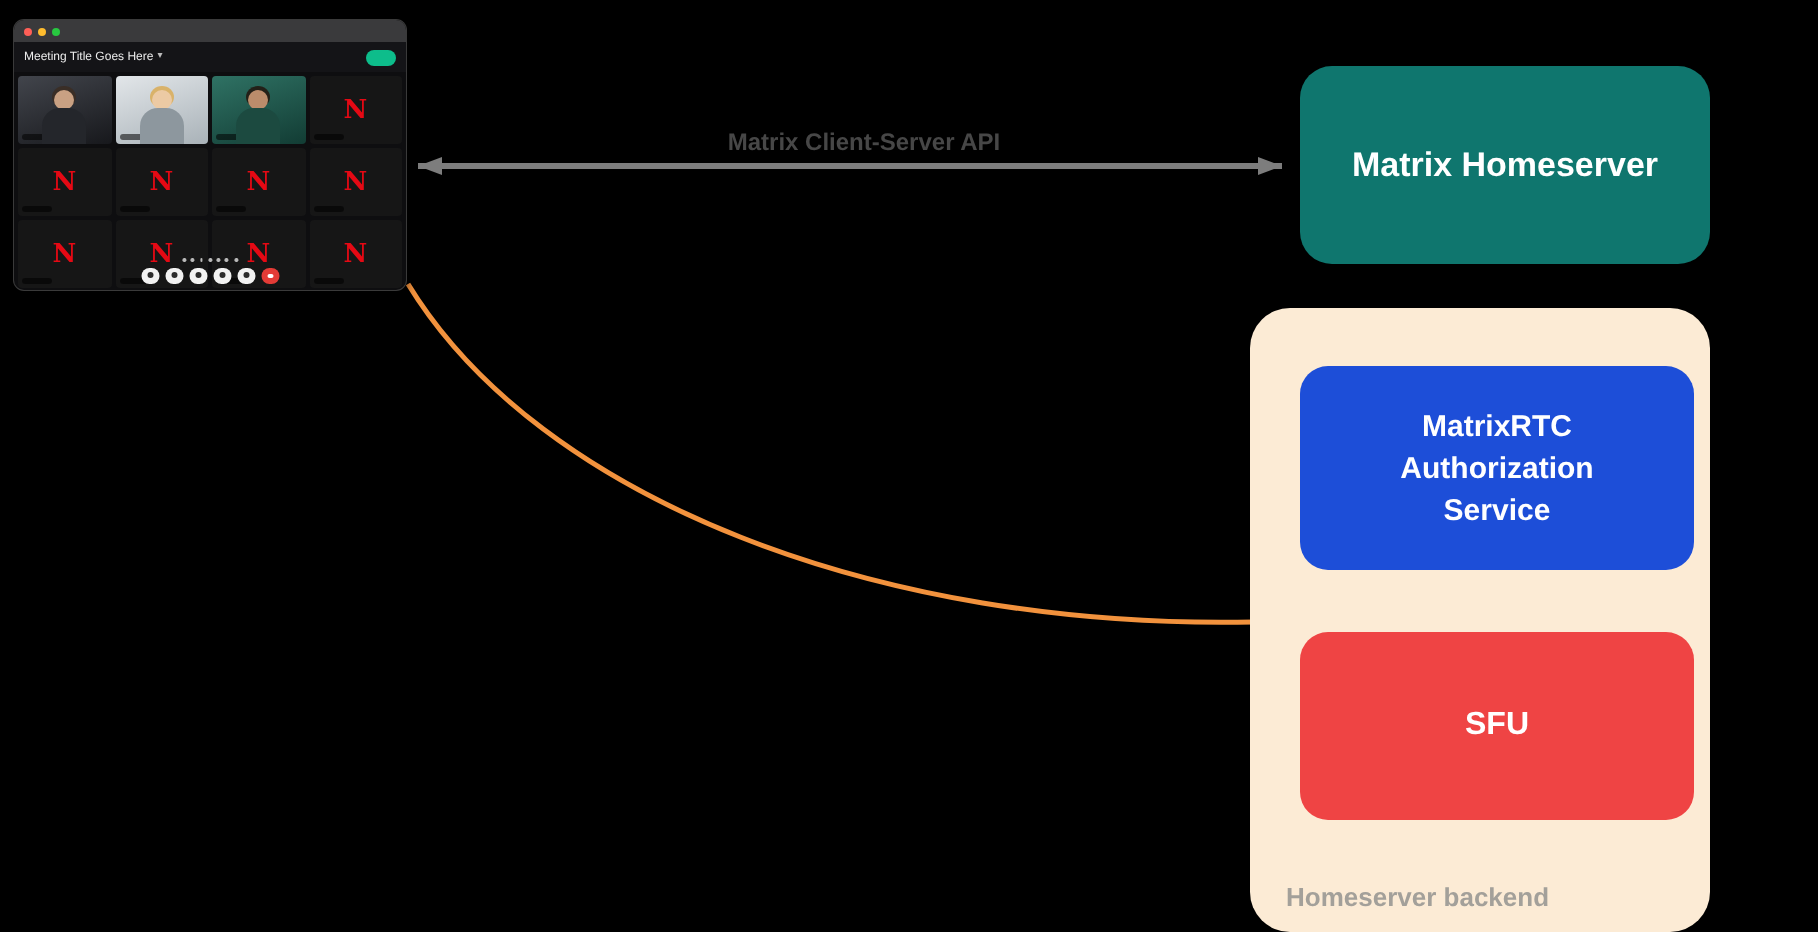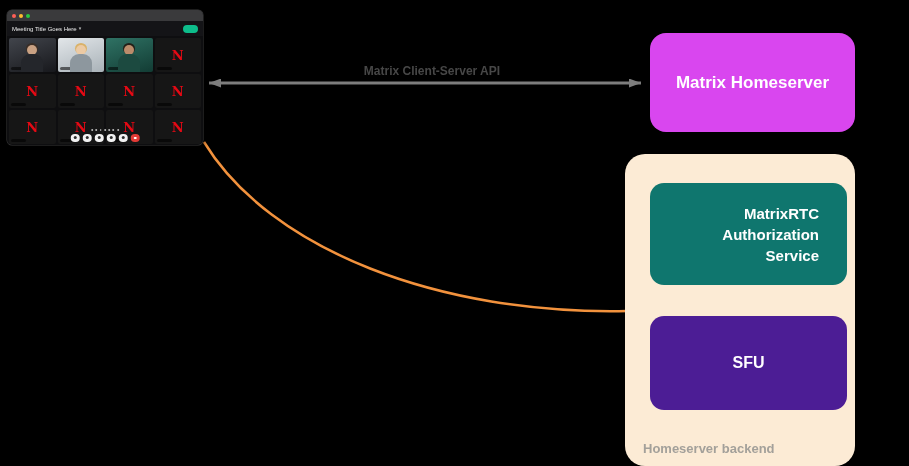--- a/index.html
+++ b/index.html
@@ -51,31 +51,31 @@
   .ctl { width:8.5px; height:8.5px; border-radius:50%; background:#f2f2f2; }
   .ctl::after { content:""; display:block; width:3px; height:3px; border-radius:50%; background:#2c2c2c; margin:2.75px auto 0; }
   .ctl.red { background:#e33b36; }
   .ctl.red::after { background:#ffffff; width:3.5px; height:1.5px; border-radius:1px; margin-top:3.5px; }
 
   
   .api-label { position:absolute; left:347px; top:64px; width:170px; text-align:center;
                color:#474747; font-size:12px; font-weight:bold; }
 
   .homeserver { position:absolute; left:650px; top:33px; width:205px; height:99px;
-                background:#d946ef; border-radius:16px; display:flex; align-items:center;
+                background:#0f766e; border-radius:16px; display:flex; align-items:center;
                 justify-content:center; color:#ffffff; font-weight:bold; font-size:17px; }
 
   .backend { position:absolute; left:625px; top:154px; width:230px; height:312px;
              background:#fcebd5; border-radius:20px; }
   .auth { position:absolute; left:25px; top:29px; width:197px; height:102px;
-          background:#0f766e; border-radius:14px; display:flex; align-items:center;
-          justify-content:center; text-align:right; color:#ffffff; font-weight:bold;
+          background:#1d4ed8; border-radius:14px; display:flex; align-items:center;
+          justify-content:center; text-align:center; color:#ffffff; font-weight:bold;
           font-size:15px; line-height:1.4; padding:0 28px; box-sizing:border-box; }
   .sfu { position:absolute; left:25px; top:162px; width:197px; height:94px;
-         background:#4c1d95; border-radius:14px; display:flex; align-items:center;
+         background:#ef4444; border-radius:14px; display:flex; align-items:center;
          justify-content:center; color:#ffffff; font-weight:bold; font-size:16px; }
   .backend-caption { position:absolute; left:18px; bottom:10px; color:#a3a09a;
                      font-weight:bold; font-size:13px; }
 </style>
 </head>
 <body>
 
 <div class="canvas">
 
   <svg class="overlay" viewBox="0 0 909 466">

